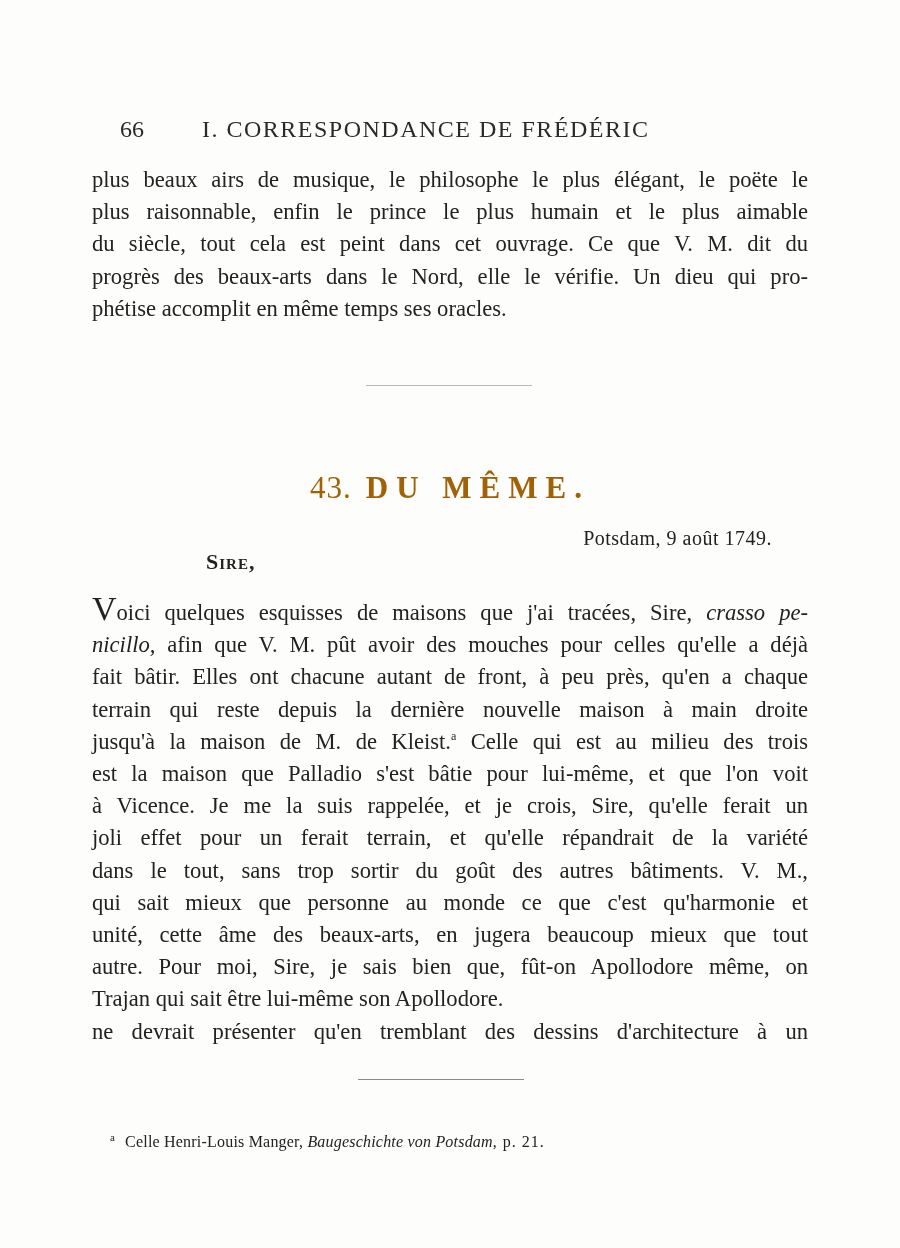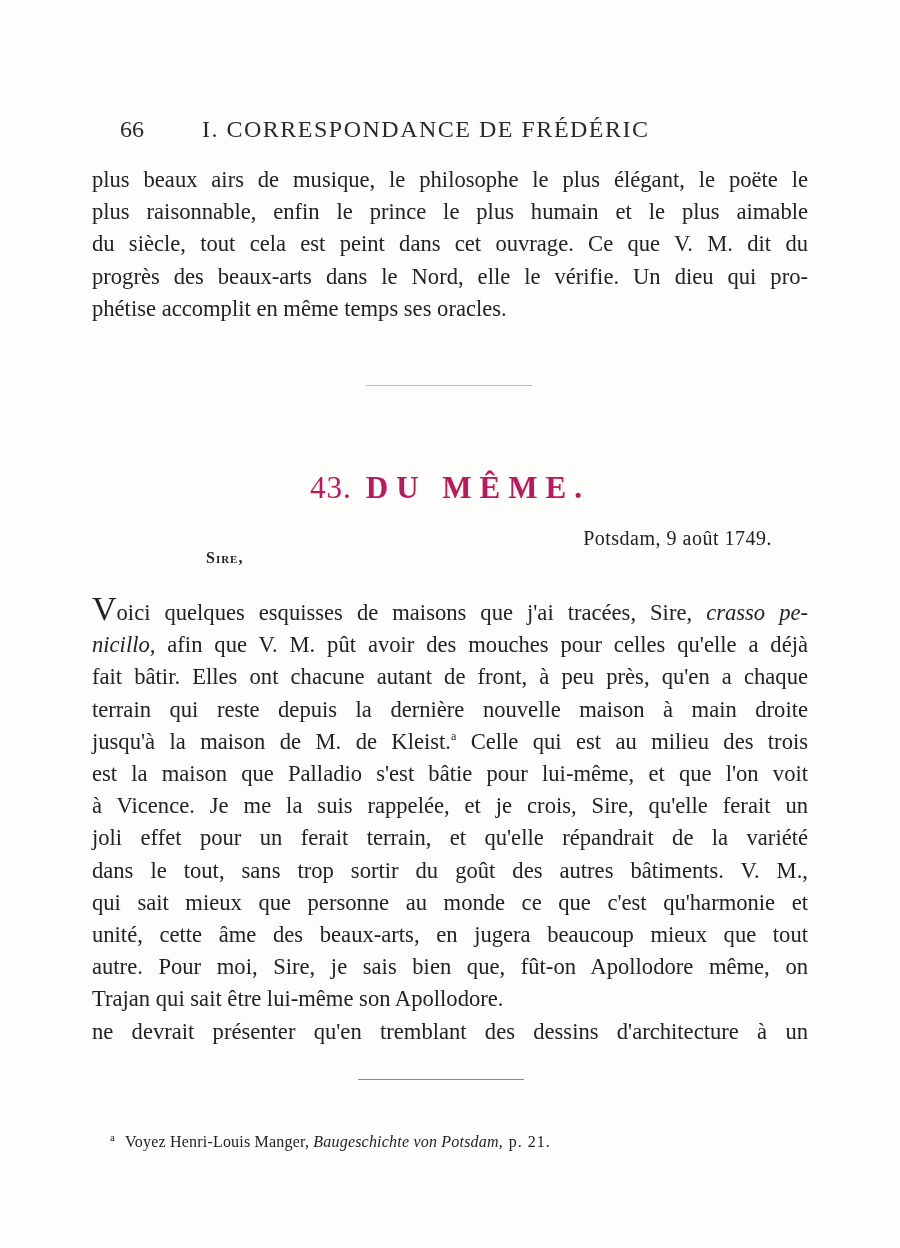--- a/index.html
+++ b/index.html
@@ -25,31 +25,31 @@
   .para .line { display: block; text-align: justify; text-align-last: justify; white-space: nowrap; }
   .para .line.last { text-align-last: left; }
   .p1 { top: 164px; }
   .rule {
     position: absolute; height: 1px; background: #8a8a8a;
   }
   .rule1 { left: 366px; width: 166px; top: 385px; background:#b9b9b9; }
   .rule2 { left: 358px; width: 166px; top: 1079px; }
   .letter-title {
     position: absolute; top: 470px; left: 0; width: 900px; text-align: center;
-    font-size: 31px; color: #be185d;
+    font-size: 31px; color: #a16207;
   }
   .letter-title .num { letter-spacing: 1px; margin-right: 14px; }
   .letter-title .name { letter-spacing: 8px; font-weight: bold; }
   .dateline {
     position: absolute; top: 527px; right: 128px;
     font-size: 20px; letter-spacing: 0.5px;
   }
   .salutation {
     position: absolute; top: 549px; left: 206px;
-    font-size: 16px; font-variant: small-caps; letter-spacing: 1px; font-weight: bold;
+    font-size: 22px; font-variant: small-caps; letter-spacing: 1px; font-weight: bold;
   }
   .p2 { top: 597px; }
   .dropcap { font-size: 34px; line-height: 20px; }
   .fn-mark { font-size: 12px; vertical-align: super; line-height: 0; }
   .footnote {
     position: absolute; top: 1131px; left: 110px;
     font-size: 16px; letter-spacing: 0.2px;
   }
   .footnote .fn-label { font-size: 11px; vertical-align: super; margin-right: 10px; }
   .footnote .pg { letter-spacing: 1px; margin-top: 12px; }
@@ -93,14 +93,14 @@
   <span class="line">qui sait mieux que personne au monde ce que c'est qu'harmonie et</span>
   <span class="line">unité, cette âme des beaux-arts, en jugera beaucoup mieux que tout</span>
   <span class="line">autre. Pour moi, Sire, je sais bien que, fût-on Apollodore même, on</span>
   <span class="line last">Trajan qui sait être lui-même son Apollodore.</span>
   <span class="line">ne devrait présenter qu'en tremblant des dessins d'architecture à un</span>
 </div>
 
 <div class="rule rule2"></div>
 
 <div class="footnote">
-  <span class="fn-label">a</span><span>Voyez Henri-Louis Manger, </span><i>Baugeschichte von Potsdam</i><span class="pg">, p. 21.</span>
+  <span class="fn-label">a</span><span>Celle Henri-Louis Manger, </span><i>Baugeschichte von Potsdam</i><span class="pg">, p. 21.</span>
 </div>
 
 </body></html>

